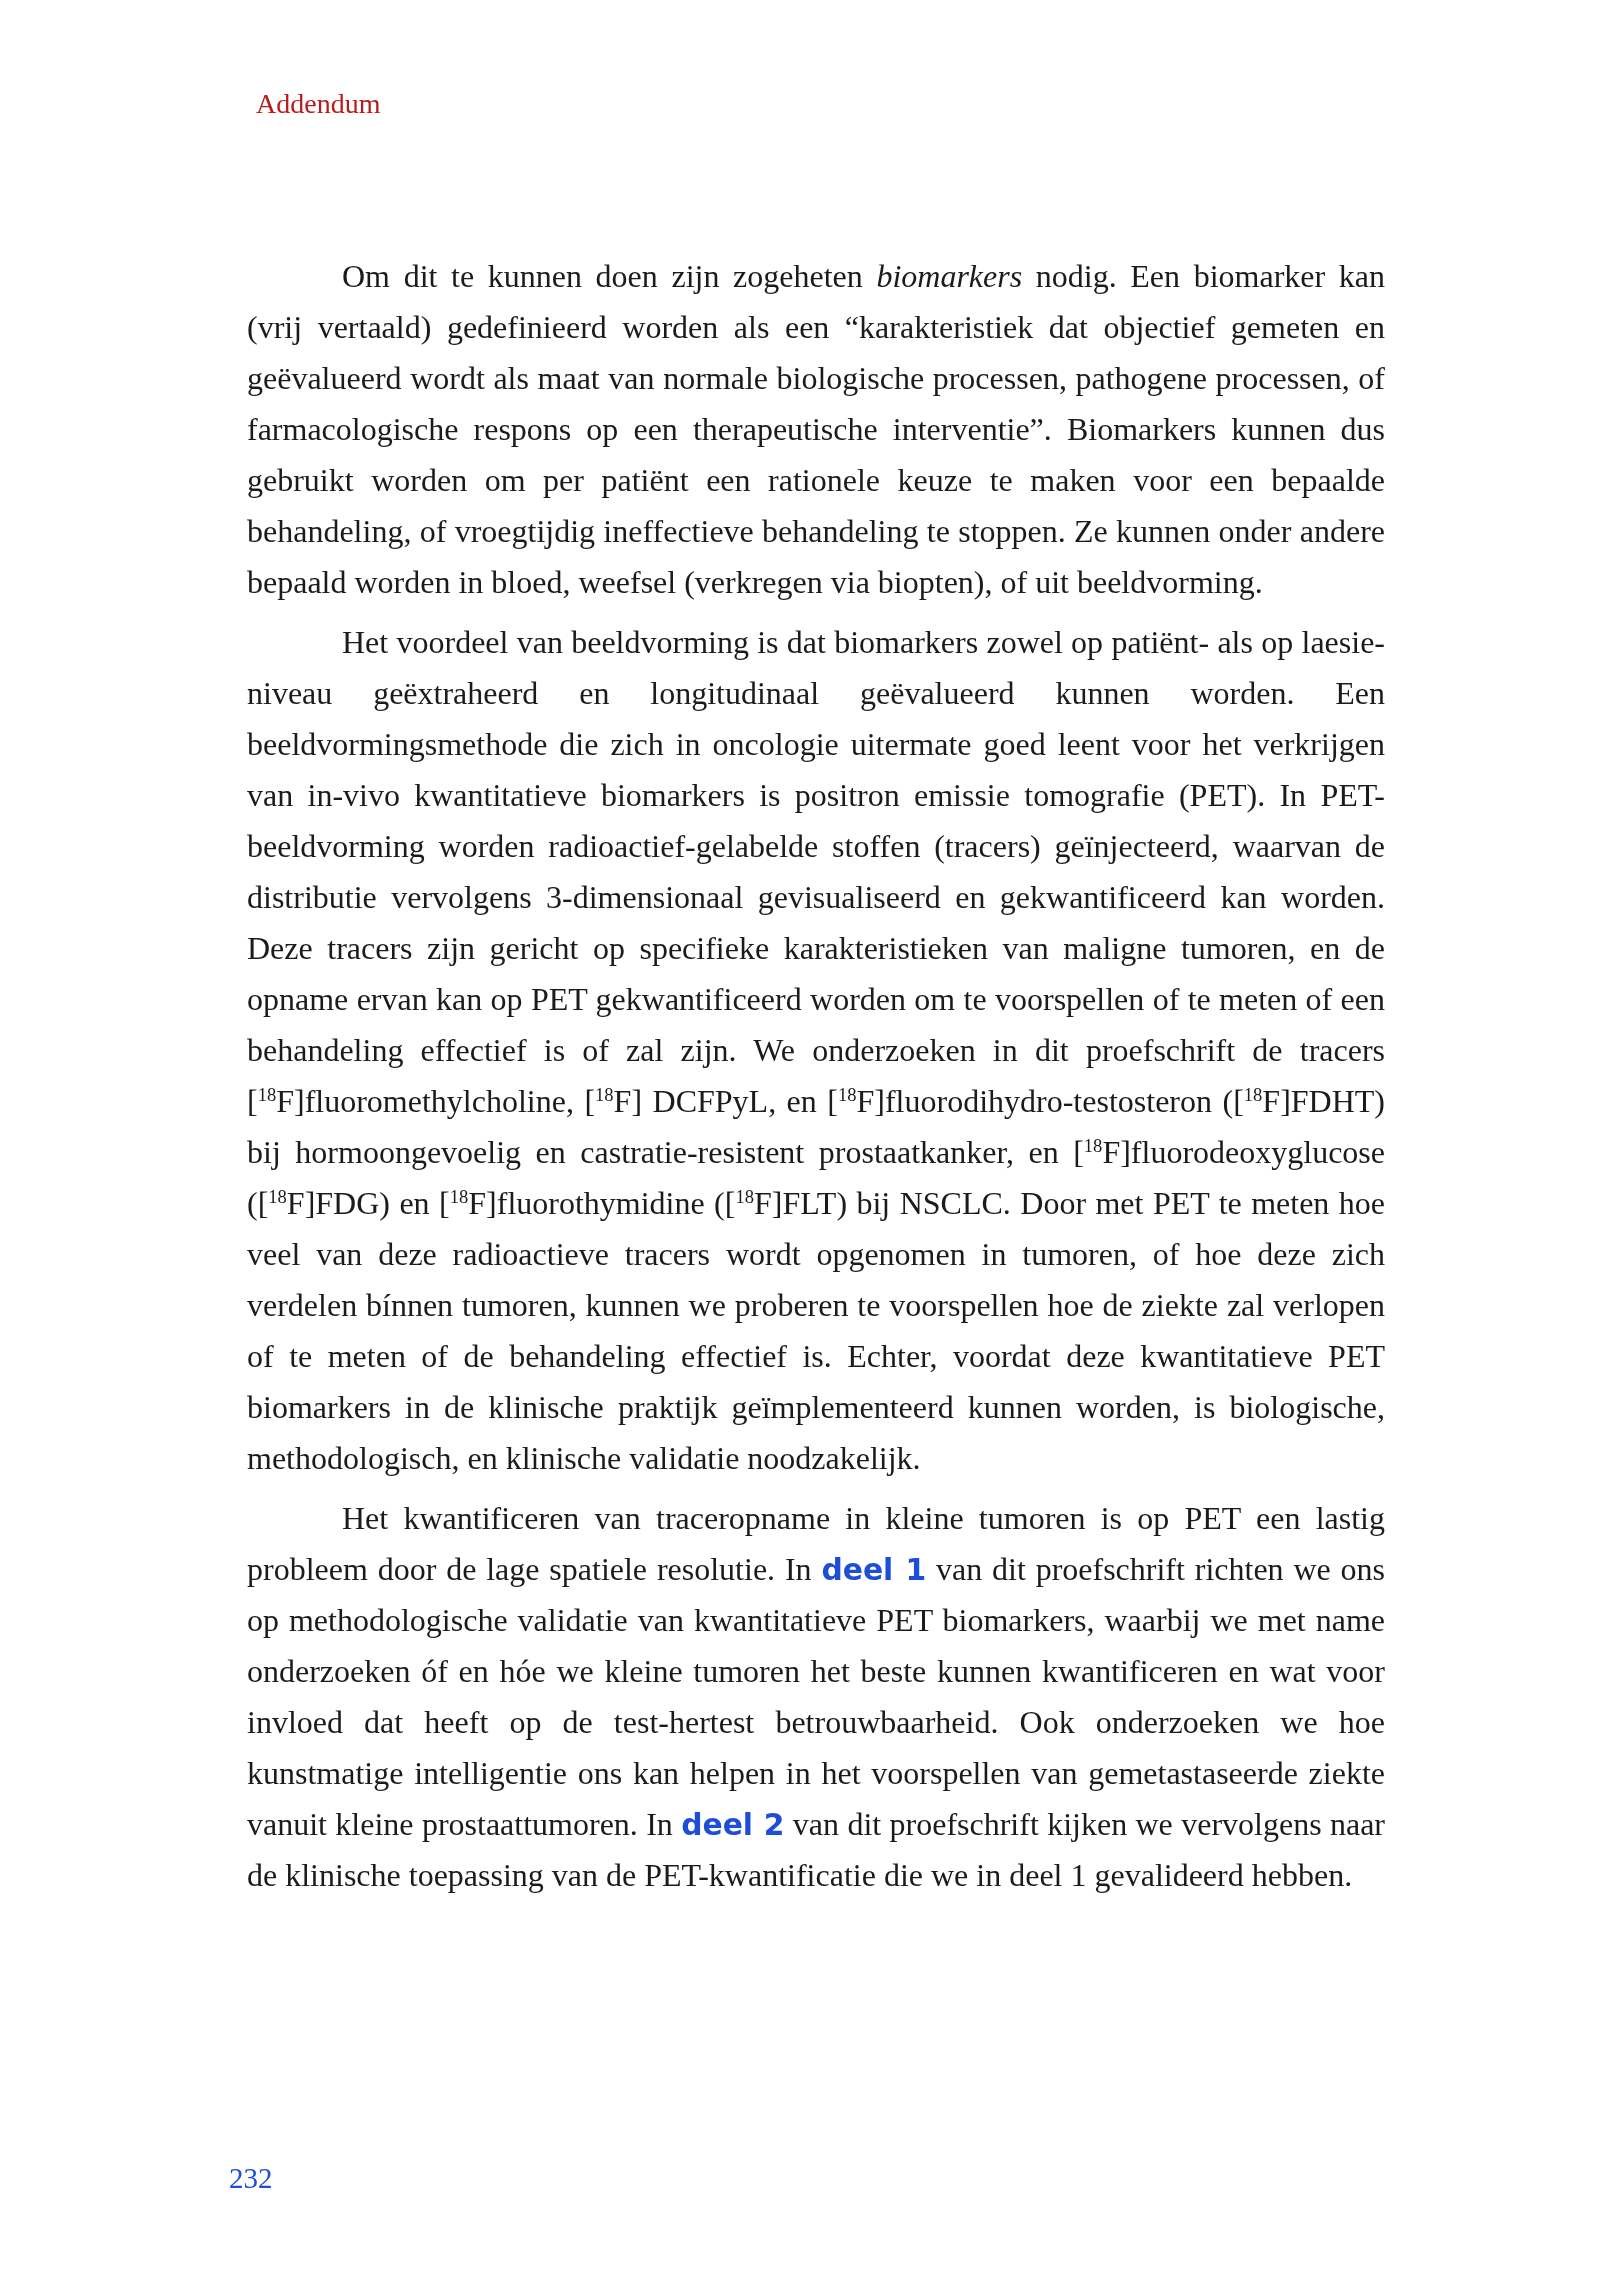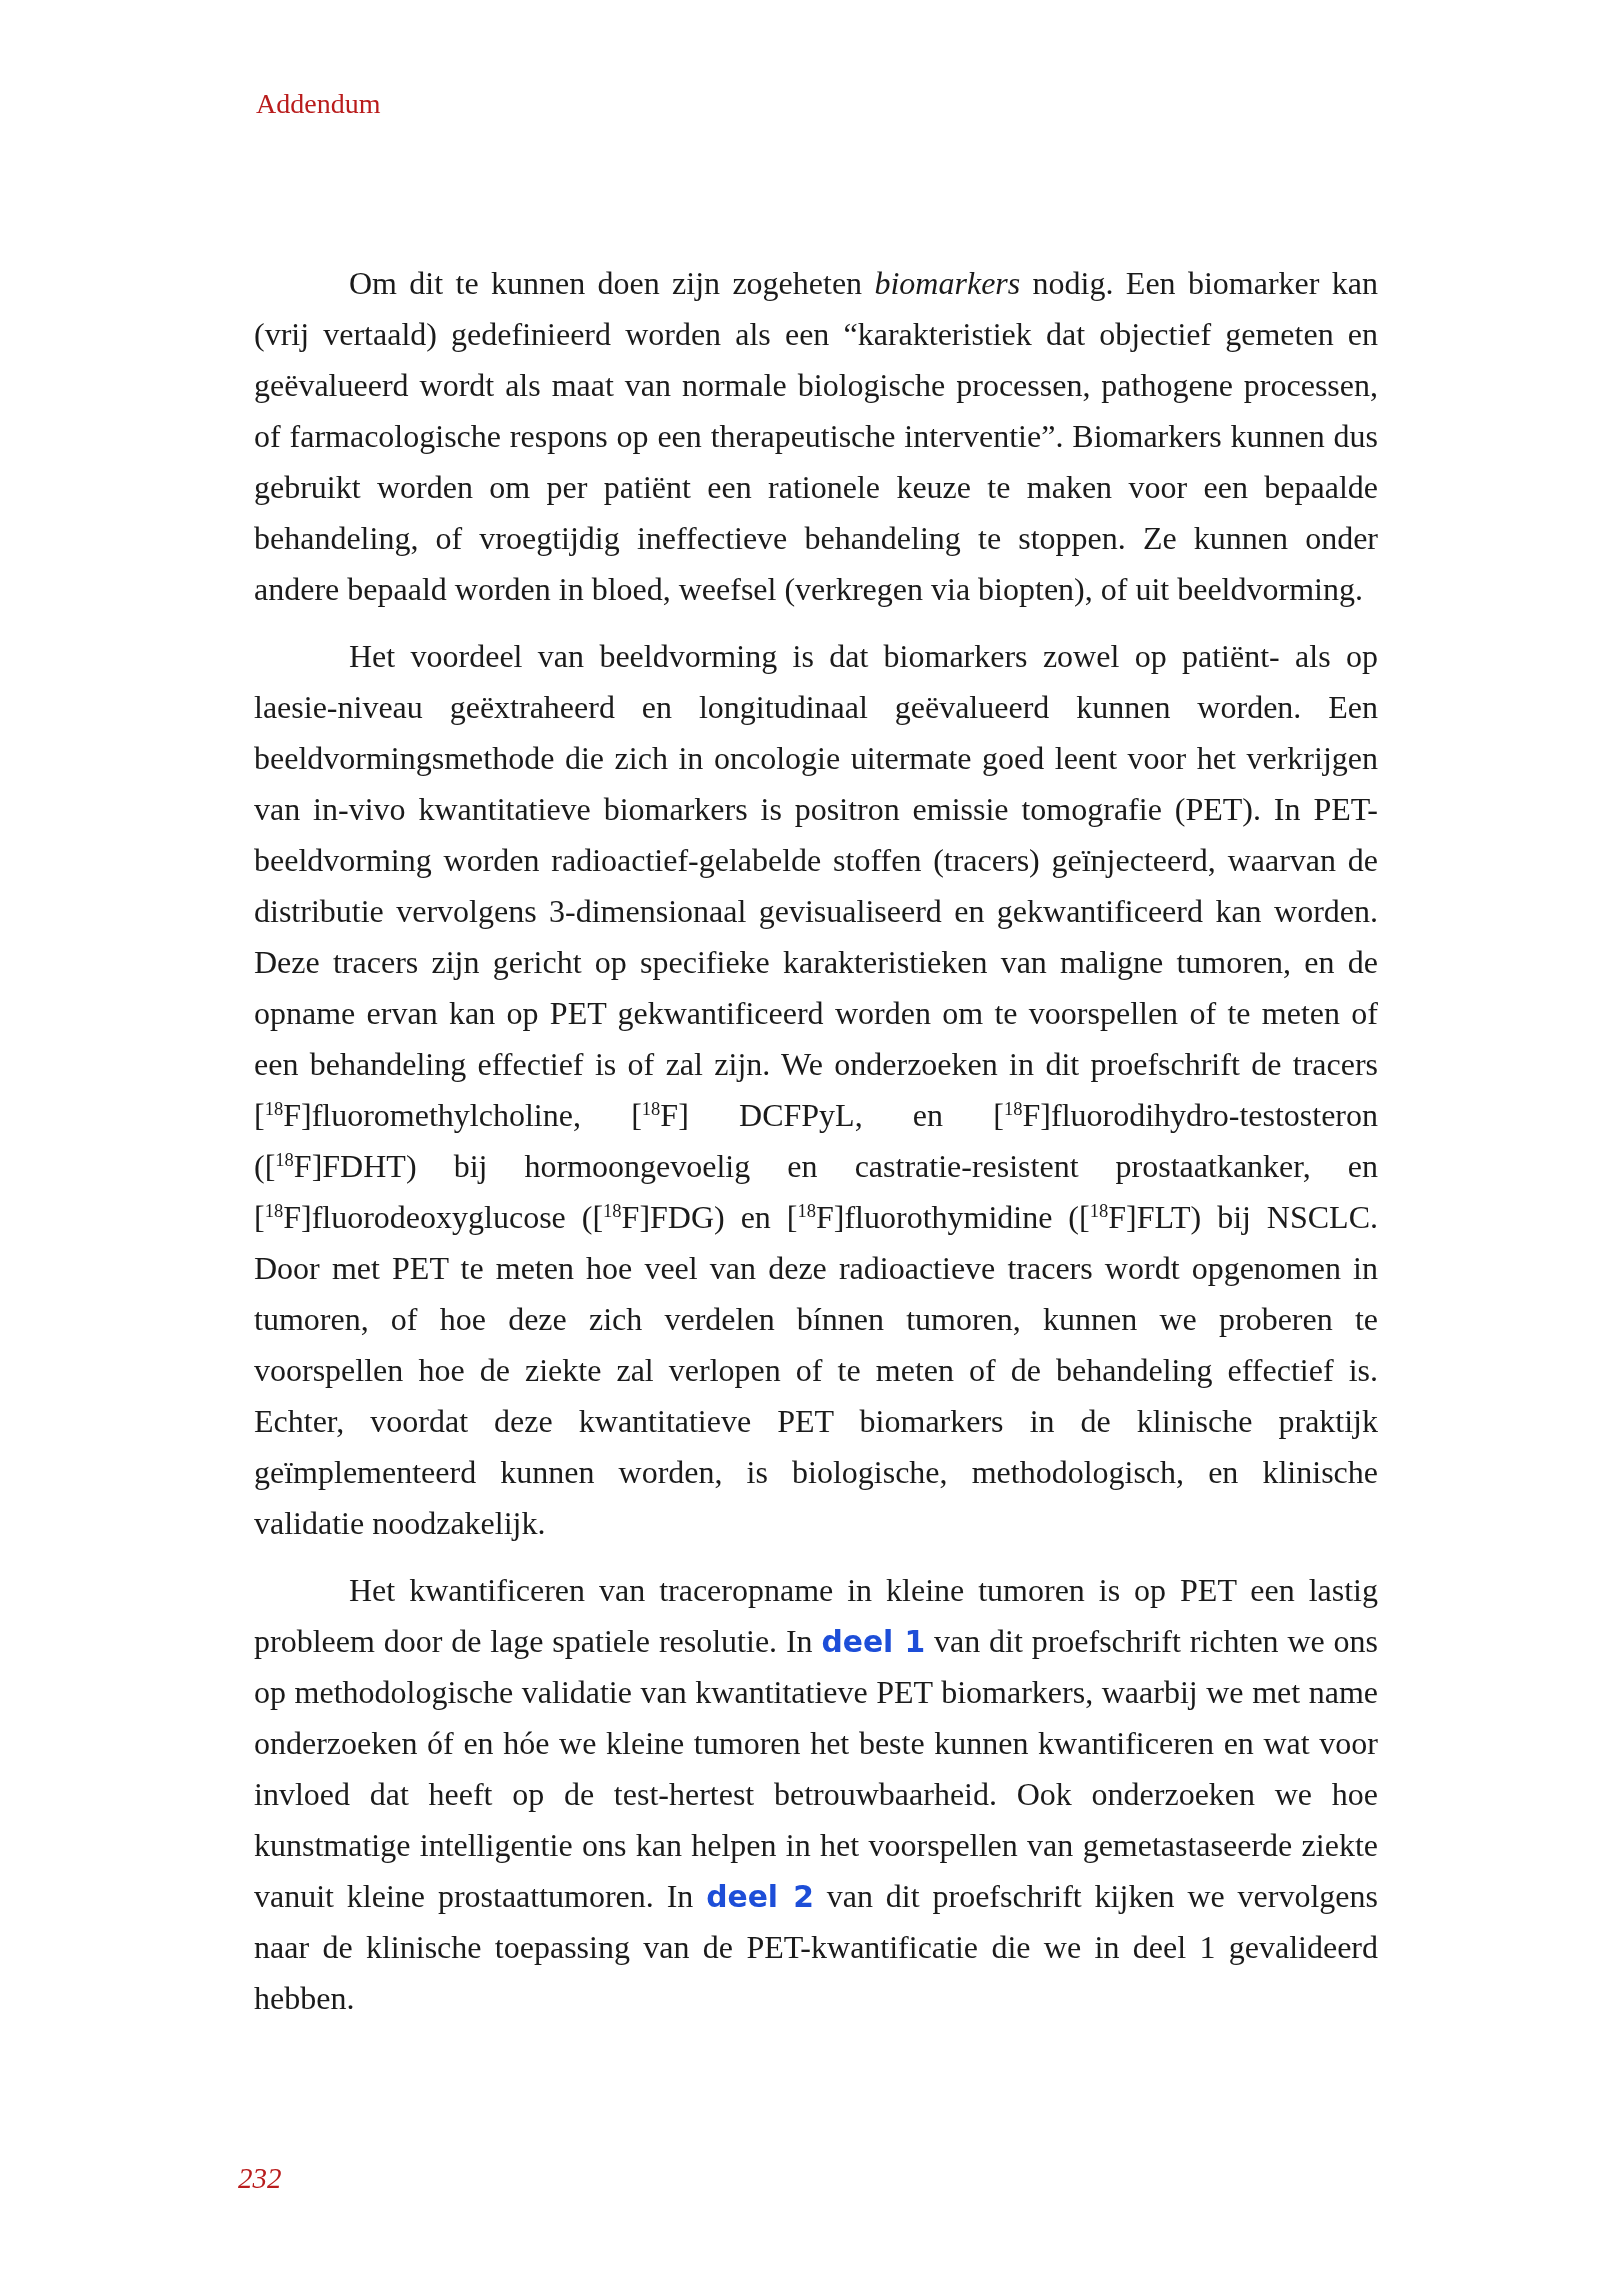--- a/index.html
+++ b/index.html
@@ -1,24 +1,24 @@
 <!DOCTYPE html>
 <html style="font-size:12px"><head>
 <meta charset="utf-8">
 <style>
   html, body { margin: 0; padding: 0; background: #ffffff; }
   body { width: 1618px; height: 2284px; position: relative; overflow: hidden; }
   .page { position: absolute; left: 0; top: 0; width: 1618px; height: 2284px; background: #fff; color: #1e1e1e; font-family: "Liberation Serif", "DejaVu Serif", serif; }
   .running-header { position: absolute; left: 256px; top: 90px; font-size: 28px; line-height: 1; color: #b91c1c; }
   .body-text { position: absolute; left: 238px; top: 242px; width: 1156px; font-size: 32px; line-height: 51px; text-align: justify; color: #1b1b1b; }
-  .body-text p { margin: 16px; text-indent: 95px; }
+  .body-text p { margin: 9px; text-indent: 95px; }
   .body-text p.first { text-indent: 95px; }
   .sup { font-size: 0.58em; vertical-align: 0.62em; line-height: 0; font-family: Liberation Serif, serif; }
   .part { font-family: "DejaVu Sans", "Liberation Sans", sans-serif; font-weight: bold; color: #1d4ed8; font-size: 0.93em; }
-  .page-number { position: absolute; left: 238px; top: 2164px; font-size: 29px; line-height: 1; color: #b91c1c; font-style: italic; }
+  .page-number { position: absolute; left: 229px; top: 2164px; font-size: 29px; line-height: 1; color: #1d4ed8; }
 </style>
 </head>
 <body>
 
 <div class="page">
   <div class="running-header">Addendum</div>
 
   <div class="body-text">
     <p class="first"><span>Om dit te kunnen doen zijn zogeheten </span><em>biomarkers</em><span> nodig. Een biomarker kan (vrij vertaald) gedefinieerd worden als een “karakteristiek dat objectief gemeten en geëvalueerd wordt als maat van normale biologische processen, pathogene processen, of farmacologische respons op een therapeutische interventie”. Biomarkers kunnen dus gebruikt worden om per patiënt een rationele keuze te maken voor een bepaalde behandeling, of vroegtijdig ineffectieve behandeling te stoppen. Ze kunnen onder andere bepaald worden in bloed, weefsel (verkregen via biopten), of uit beeldvorming.</span></p>
     <p><span>Het voordeel van beeldvorming is dat biomarkers zowel op patiënt- als op laesie-niveau geëxtraheerd en longitudinaal geëvalueerd kunnen worden. Een beeldvormingsmethode die zich in oncologie uitermate goed leent voor het verkrijgen van in-vivo kwantitatieve biomarkers is positron emissie tomografie (PET). In PET-beeldvorming worden radioactief-gelabelde stoffen (tracers) geïnjecteerd, waarvan de distributie vervolgens 3-dimensionaal gevisualiseerd en gekwantificeerd kan worden. Deze tracers zijn gericht op specifieke karakteristieken van maligne tumoren, en de opname ervan kan op PET gekwantificeerd worden om te voorspellen of te meten of een behandeling effectief is of zal zijn. We onderzoeken in dit proefschrift de tracers [</span><span class="sup">18</span><span>F]fluoromethylcholine, [</span><span class="sup">18</span><span>F] DCFPyL, en [</span><span class="sup">18</span><span>F]fluorodihydro-testosteron ([</span><span class="sup">18</span><span>F]FDHT) bij hormoongevoelig en castratie-resistent prostaatkanker, en [</span><span class="sup">18</span><span>F]fluorodeoxyglucose ([</span><span class="sup">18</span><span>F]FDG) en [</span><span class="sup">18</span><span>F]fluorothymidine ([</span><span class="sup">18</span><span>F]FLT) bij NSCLC. Door met PET te meten hoe veel van deze radioactieve tracers wordt opgenomen in tumoren, of hoe deze zich verdelen bínnen tumoren, kunnen we proberen te voorspellen hoe de ziekte zal verlopen of te meten of de behandeling effectief is. Echter, voordat deze kwantitatieve PET biomarkers in de klinische praktijk geïmplementeerd kunnen worden, is biologische, methodologisch, en klinische validatie noodzakelijk.</span></p>

